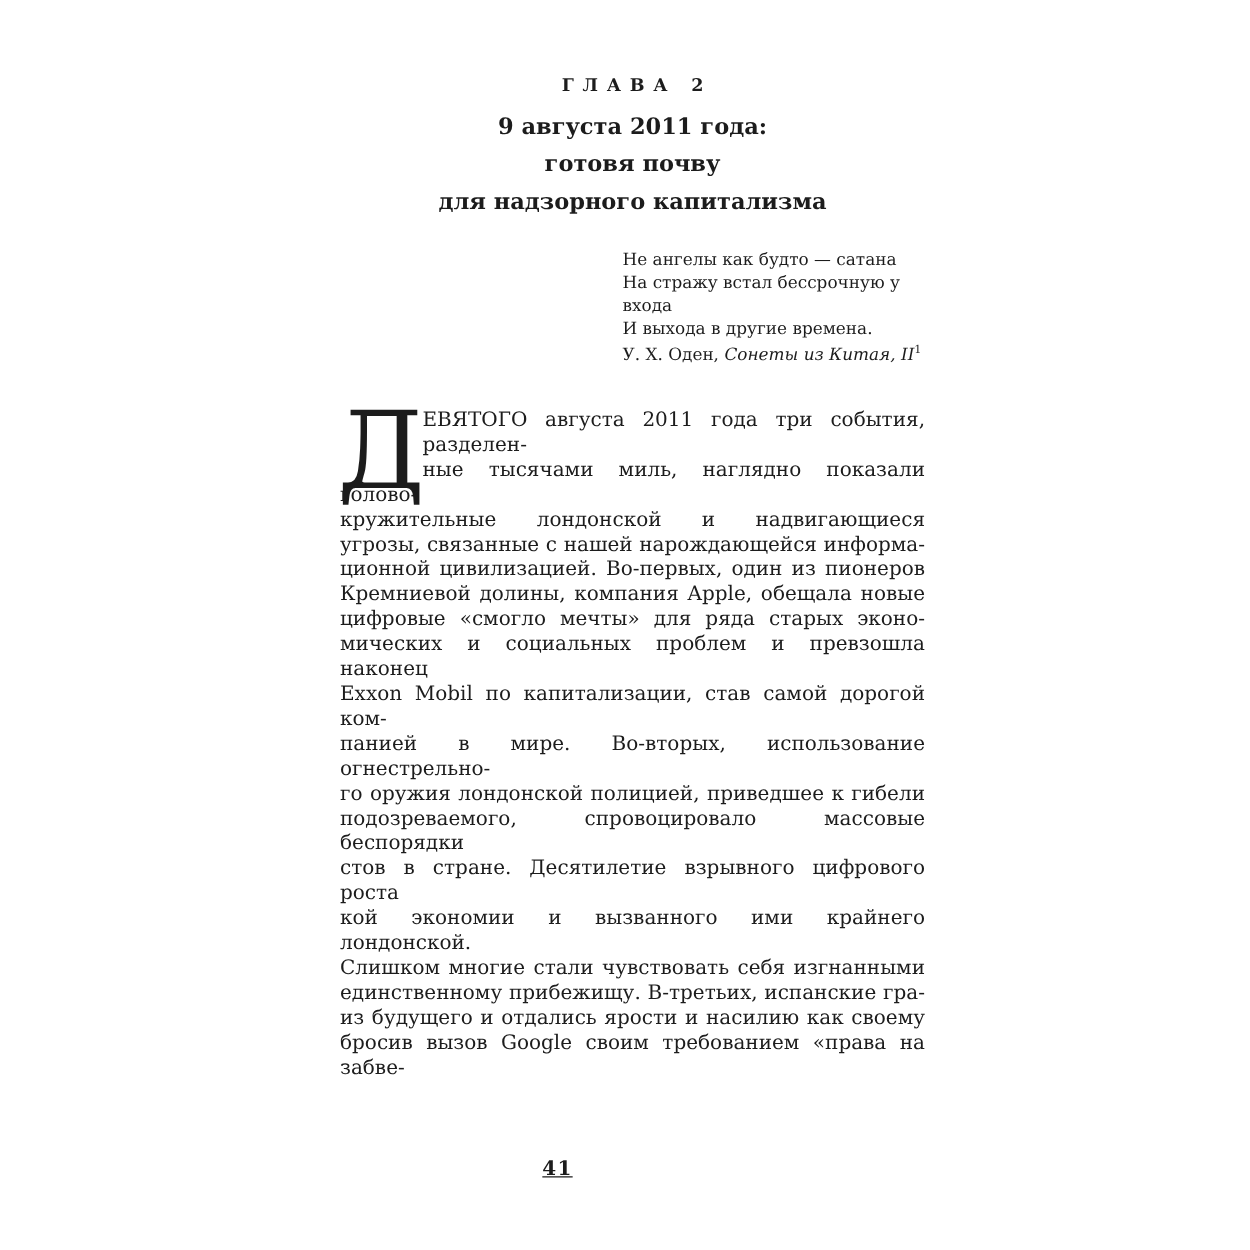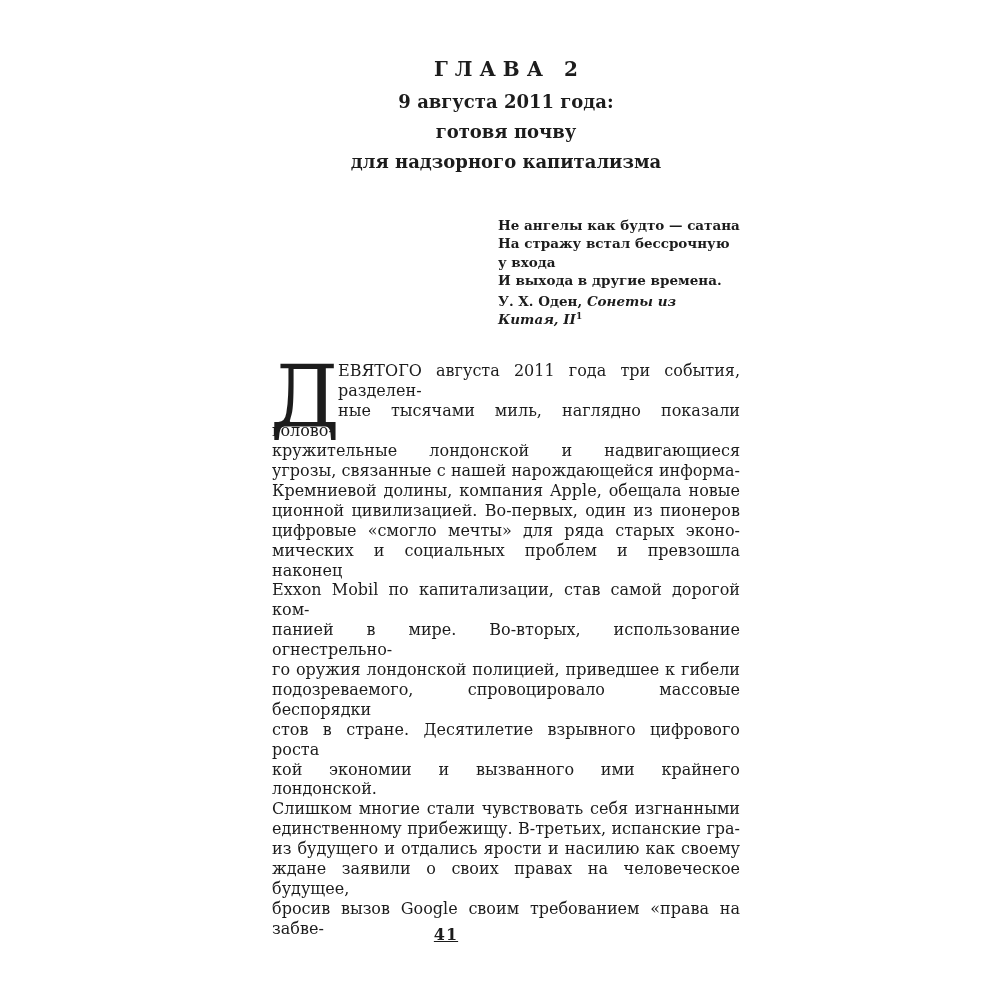--- a/index.html
+++ b/index.html
@@ -12,40 +12,40 @@
     overflow:hidden;
   }
   .page-column {
     position:absolute;
     left:272px; top:0;
     width:468px;
   }
   .chapter-label {
     margin-top:60px;
     text-align:center;
-    font-size:20px;
+    font-size:14px;
     line-height:18px;
     font-weight:700;
     letter-spacing:7px;
     text-indent:7px;
   }
   .title {
     margin-top:9px;
     text-align:center;
     font-size:18px;
     line-height:30px;
     font-weight:700;
   }
   .title-line { display:block; }
   .epigraph {
-    margin-top:39px;
+    margin-top:22px;
     margin-left:226px;
     font-size:13.5px;
     line-height:18.4px;
-    font-weight:700;
+    font-weight:400;
   }
   .epigraph-line { display:block; }
   .epigraph-attr { margin-top:2px; }
   .epigraph-attr .work { font-style:italic; }
   .epigraph-attr sup {
     font-size:9px;
     line-height:0;
     vertical-align:super;
   }
   .bodytext {
@@ -101,33 +101,32 @@
     <div class="epigraph-attr"><span>У. Х. Оден,</span> <span class="work">Сонеты из Китая, II</span><sup>1</sup></div>
   </div>
 
   <div class="bodytext">
     <span class="dropcap">Д</span>
     <span class="dropcap-spacer"></span>
     <div class="bodyline">ЕВЯТОГО августа 2011 года три события, разделен-</div>
     <div class="bodyline">ные тысячами миль, наглядно показали голово-</div>
     <div class="bodyline">кружительные лондонской и надвигающиеся</div>
     <div class="bodyline">угрозы, связанные с нашей нарождающейся информа-</div>
+    <div class="bodyline">ционной цивилизацией. Во-первых, один из пионеров</div>
     <div class="bodyline">Кремниевой долины, компания Apple, обещала новые</div>
-    <div class="bodyline">ционной цивилизацией. Во-первых, один из пионеров</div>
     <div class="bodyline">цифровые «смогло мечты» для ряда старых эконо-</div>
     <div class="bodyline">мических и социальных проблем и превзошла наконец</div>
     <div class="bodyline">Exxon Mobil по капитализации, став самой дорогой ком-</div>
     <div class="bodyline">панией в мире. Во-вторых, использование огнестрельно-</div>
     <div class="bodyline">го оружия лондонской полицией, приведшее к гибели</div>
     <div class="bodyline">подозреваемого, спровоцировало массовые беспорядки</div>
     <div class="bodyline">стов в стране. Десятилетие взрывного цифрового роста</div>
     <div class="bodyline">кой экономии и вызванного ими крайнего лондонской.</div>
     <div class="bodyline">Слишком многие стали чувствовать себя изгнанными</div>
     <div class="bodyline">единственному прибежищу. В-третьих, испанские гра-</div>
     <div class="bodyline">из будущего и отдались ярости и насилию как своему</div>
-    <div class="bodyline">ждане заявили о своих правах на человеческое будущее,</div>
     <div class="bodyline">бросив вызов Google своим требованием «права на забве-</div>
 
   </div>
 
 </div>
 
 <div class="page-number">41</div>
 
 </body></html>

